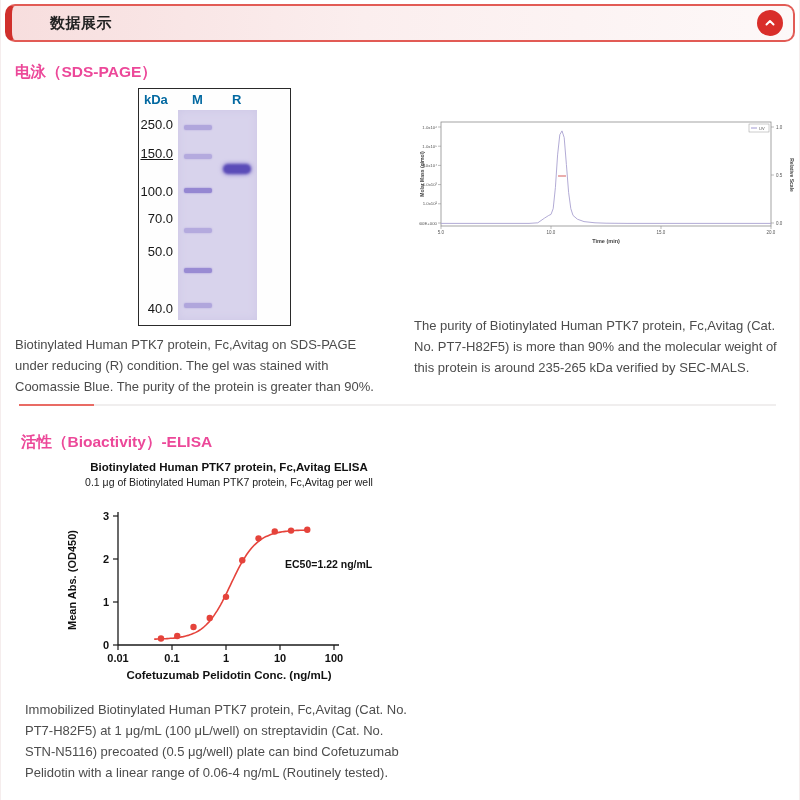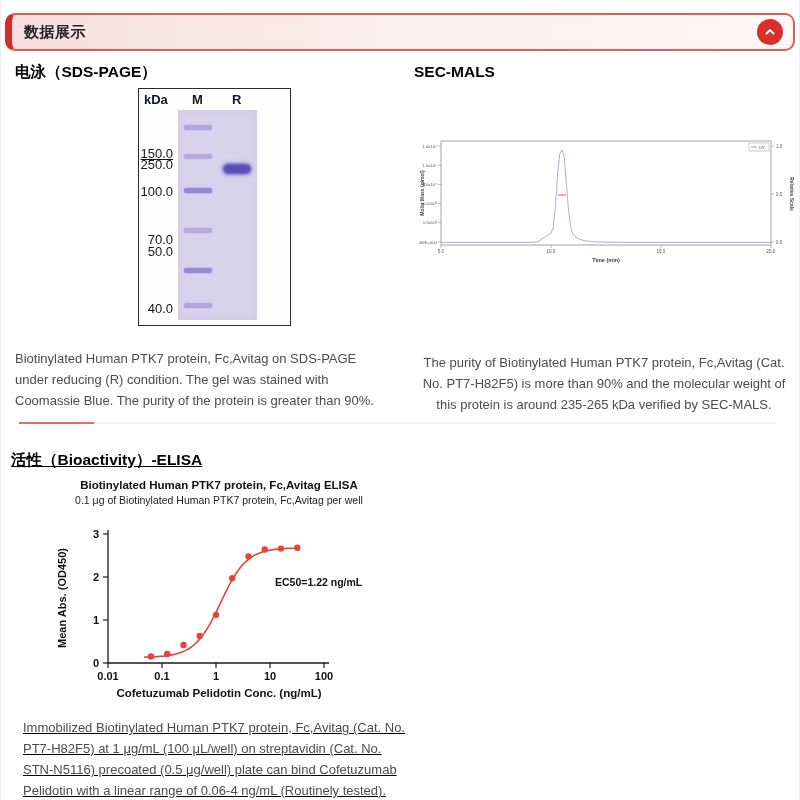--- a/index.html
+++ b/index.html
@@ -1,50 +1,50 @@
 <!DOCTYPE html>
 <html><head>
 <meta charset="utf-8">
 <style>
   * { margin:0; padding:0; box-sizing:border-box; }
   html,body { background:#fff; }
   body { width:800px; height:800px; font-family:"Liberation Sans", sans-serif; overflow:hidden; }
   .page { position:relative; width:800px; height:800px; background:#fff;
           border-left:1px solid #f5eded; border-right:1px solid #f5eded; }
-  .collapse-header { position:absolute; top:13px; left:4px; right:4px; height:38px;
+  .collapse-header { position:absolute; top:4px; left:4px; right:4px; height:38px;
     border:2px solid #e25b55; border-left:7px solid #d0302c; border-radius:10px;
     background:linear-gradient(90deg,#f7dede 0%,#fbeeee 45%,#fdf8f8 100%);
-    display:flex; align-items:center; justify-content:space-between; padding:0 10px 0 12px; cursor:pointer; }
+    display:flex; align-items:center; justify-content:space-between; padding:0 10px 0 38px; cursor:pointer; }
   .header-title { font-size:15px; font-weight:bold; color:#222; letter-spacing:.5px; }
   .collapse-btn { width:26px; height:26px; border:none; border-radius:50%; background:#d92e2a;
     display:flex; align-items:center; justify-content:center; cursor:pointer; }
   .content { position:absolute; top:46px; left:0; right:0; }
   .row { display:flex; margin-top:16px; align-items:flex-start; }
   .col { width:400px; padding-left:14px; }
-  h2 { font-size:15.5px; font-weight:bold; color:#000000; line-height:19px; }
+  h2 { font-size:15.5px; font-weight:bold; color:#ec4899; line-height:19px; }
   .caption { font-size:13px; color:#4c4c4c; line-height:21px; }
-  .col .caption { margin-top:22px; width:376px; }
-  .col.right .caption { margin-top:85px; width:380px;text-align:center; }
-  .elisa-caption { margin-top:12px; margin-left:12px; width:392px; }
+  .col .caption { margin-top:8px; width:376px; }
+  .col.right .caption { margin-top:67px; width:380px; }
+  .elisa-caption { margin-top:12px; margin-left:4px; width:392px; }
   
   #gel-box { position:relative; margin-left:123px; margin-top:7px; width:153px; height:238px;
     border:1px solid #2a2a2a; background:#fefefe; }
-  .gel-head { position:absolute; top:3px; font-size:13px; font-weight:bold; color:#0f172a; }
+  .gel-head { position:absolute; top:3px; font-size:13px; font-weight:bold; color:#0369a1; }
   .gel-strip { position:absolute; left:39px; top:21px; width:79px; height:210px;
     background:#d8d3ec; box-shadow:inset 0 0 8px #cdc7e6; }
   .gel-kda { position:absolute; left:0; width:34px; text-align:right; font-size:13px; color:#161616; }
   .gel-band { position:absolute; height:5px; border-radius:2px; background:#8a7ace; box-shadow:0 0 2px #8a7ace; }
   .target-band { position:absolute; border-radius:5px; background:#5b4cb8; filter:blur(1.2px);
     box-shadow:0 0 4px #6a5ac2; }
   
   #secmals-svg { display:block; margin-top:54px; margin-left:5px; }
   
   .divider { position:relative; height:2px; margin:7px 23px 0 18px; background:#f0eeee; }
   .divider-red { position:absolute; left:0; top:0; width:75px; height:2px; background:#e96b64; }
-  .elisa-sec { padding-left:10px;text-decoration:underline; }
+  .elisa-sec { padding-left:20px; }
   .elisa-sec h2 { margin-top:26px; }
   #elisa-svg { display:block; margin-top:6px; margin-left:42px; }
 </style>
 </head>
 <body>
 
 <div class="page">
 
   <div class="collapse-header">
     <span class="header-title">数据展示</span>
@@ -65,32 +65,31 @@
             <div class="gel-head" style="left: 93px;">R</div>
             <div class="gel-strip">
               <div class="gel-band" style="top: 14.5px; left: 6px; width: 28px; opacity: 0.5;"></div>
               <div class="gel-band" style="top: 43.5px; left: 6px; width: 28px; opacity: 0.45;"></div>
               <div class="gel-band" style="top: 77.5px; left: 6px; width: 28px; opacity: 0.85;"></div>
               <div class="gel-band" style="top: 117.5px; left: 6px; width: 28px; opacity: 0.45;"></div>
               <div class="gel-band" style="top: 157.5px; left: 6px; width: 28px; opacity: 0.8;"></div>
               <div class="gel-band" style="top: 192.5px; left: 6px; width: 28px; opacity: 0.5;"></div>
               <div class="target-band" style="top: 54px; left: 45px; width: 28px; height: 10px;"></div>
             </div>
-            <div class="gel-kda" style="top: 28px; margin-top: 40px;">250.0</div>
+            <div class="gel-kda" style="top: 28px;">250.0</div>
             <div class="gel-kda" style="top: 57px; text-decoration: underline;">150.0</div>
             <div class="gel-kda" style="top: 95px;">100.0</div>
-            <div class="gel-kda" style="top: 143px;">70.0</div>
+            <div class="gel-kda" style="top: 122px;">70.0</div>
             <div class="gel-kda" style="top: 155px;">50.0</div>
             <div class="gel-kda" style="top: 212px;">40.0</div>
           </div>
         <p class="caption">Biotinylated Human PTK7 protein, Fc,Avitag on SDS-PAGE under reducing (R) condition. The gel was stained with Coomassie Blue. The purity of the protein is greater than 90%.</p>
       </section>
 
       <section class="col right">
-        <h2>SEC-MALS</h2>
         <svg id="secmals-svg" width="378" height="132" viewBox="0 0 378 132">
             <rect x="22" y="6" width="330" height="104" fill="none" stroke="#8d8d8d" stroke-width="0.8"></rect>
             <line x1="19" y1="11" x2="22" y2="11" stroke="#8d8d8d" stroke-width="0.6"></line>
             <text x="18" y="12.5" text-anchor="end" font-size="4.3" fill="#555">1.0x10⁶</text>
             <line x1="19" y1="30.2" x2="22" y2="30.2" stroke="#8d8d8d" stroke-width="0.6"></line>
             <text x="18" y="31.7" text-anchor="end" font-size="4.3" fill="#555">1.0x10⁵</text>
             <line x1="19" y1="49.4" x2="22" y2="49.4" stroke="#8d8d8d" stroke-width="0.6"></line>
             <text x="18" y="50.9" text-anchor="end" font-size="4.3" fill="#555">1.0x10⁴</text>
             <line x1="19" y1="68.6" x2="22" y2="68.6" stroke="#8d8d8d" stroke-width="0.6"></line>
             <text x="18" y="70.1" text-anchor="end" font-size="4.3" fill="#555">1.0x10³</text>

